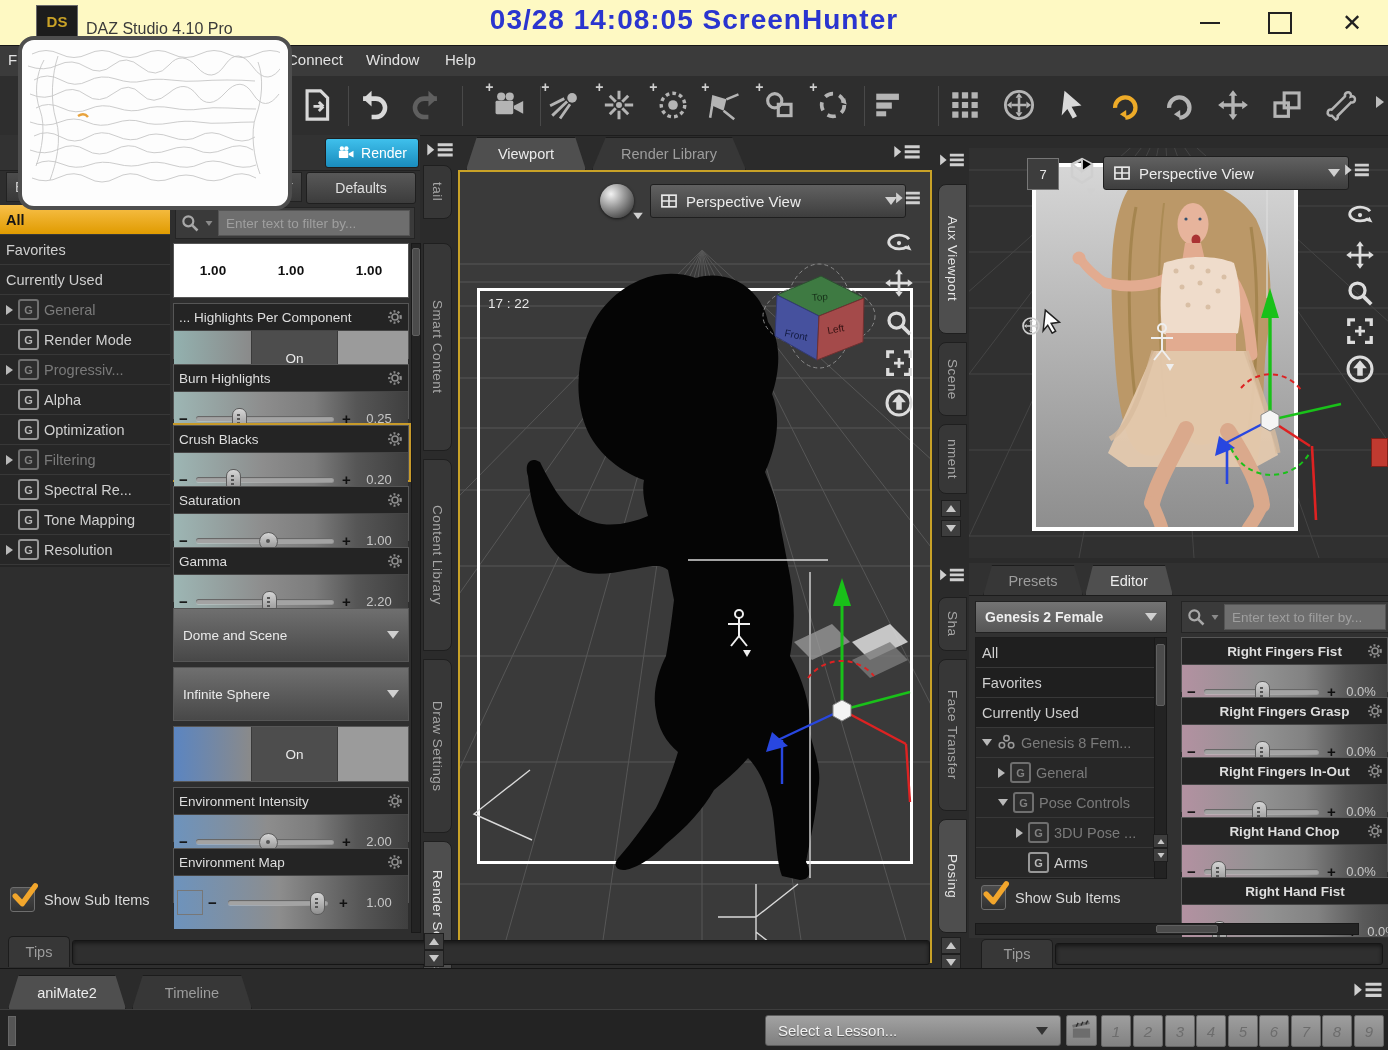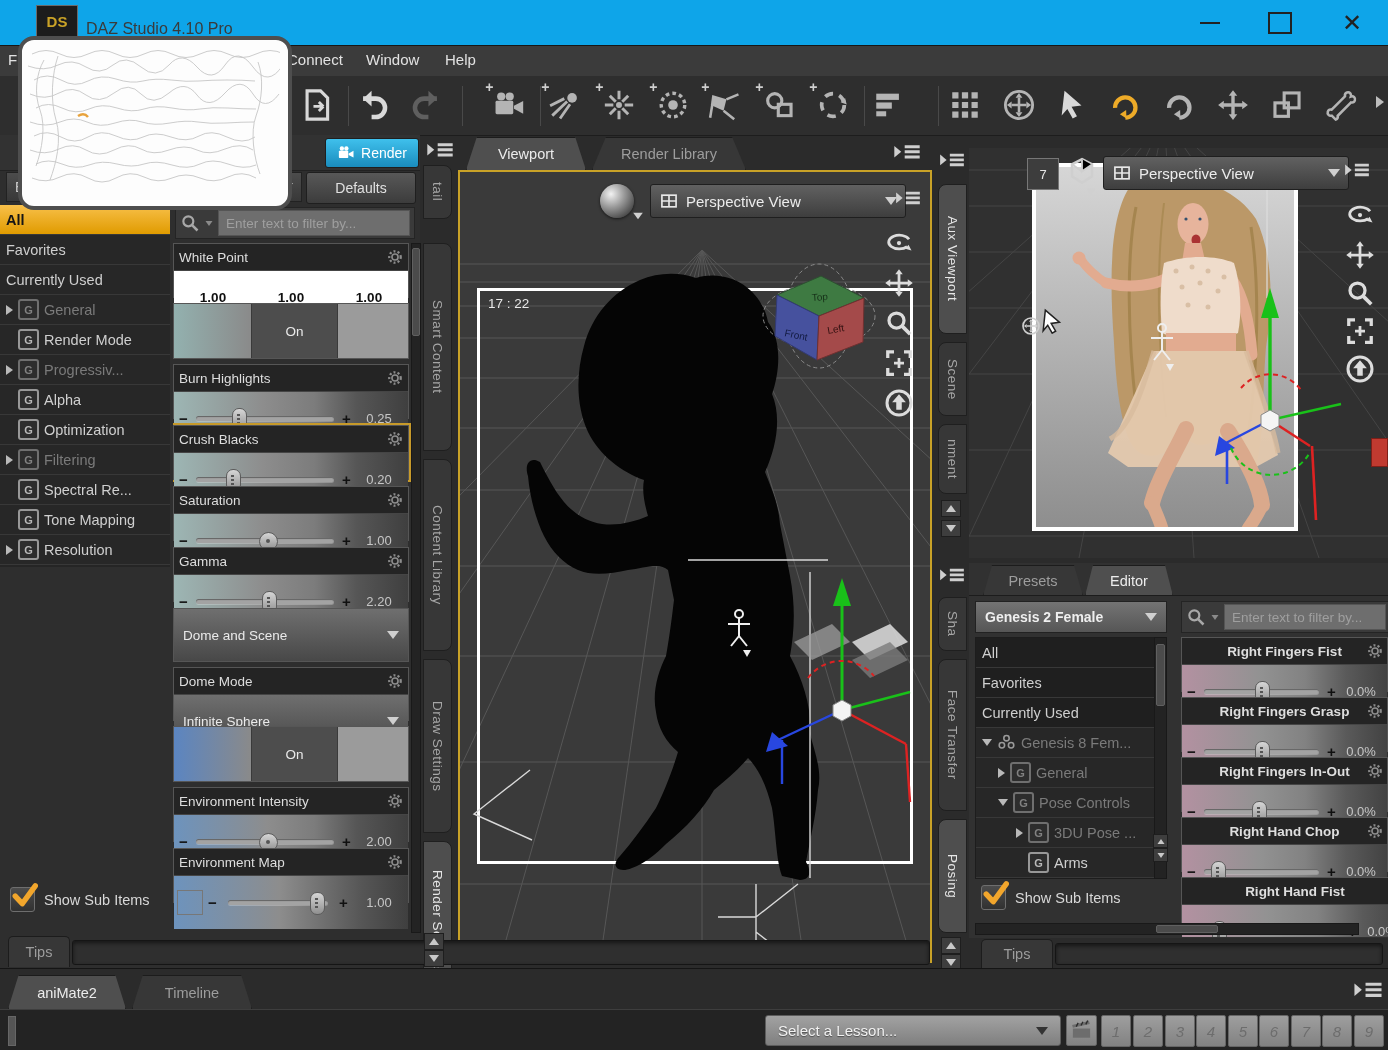--- a/index.html
+++ b/index.html
@@ -1,21 +1,21 @@
 <!DOCTYPE html>
 <html><head>
 <meta charset="utf-8">
 <style>
   html,body{margin:0;padding:0;}
   body{width:1388px;height:1050px;position:relative;overflow:hidden;background:#2b2b2b;
        font-family:"Liberation Sans","DejaVu Sans",sans-serif;-webkit-font-smoothing:antialiased;}
   .abs{position:absolute;}
   svg.ic{display:block;width:100%;height:100%;}
   
-  .titlebar{position:absolute;left:0;top:0;width:1388px;height:57px;background:#0ea5e9;}
+  .titlebar{position:absolute;left:0;top:0;width:1388px;height:57px;background:#fef9c3;}
   .ds-logo{position:absolute;left:36px;top:5px;width:40px;height:31px;background:#1c1c1c;border:1px solid #6a6a6a;
            color:#c9a227;font-weight:bold;font-size:15px;display:flex;align-items:center;justify-content:center;}
   .app-title{position:absolute;left:86px;top:20px;color:#3a3a3a;font-size:16px;white-space:nowrap;}
   .clock{position:absolute;left:0;top:4px;width:1388px;text-align:center;color:#2a35cf;font-size:28px;font-weight:bold;letter-spacing:1px;}
   .win-btn{position:absolute;top:10px;width:36px;height:26px;display:flex;align-items:center;justify-content:center;}
   .wb-min{left:1192px;} .wb-min i{display:block;width:20px;height:0;border-top:2px solid #222;}
   .wb-max{left:1262px;} .wb-max i{display:block;width:20px;height:18px;border:2px solid #222;}
   .wb-cls{left:1334px;font-size:24px;color:#222;font-weight:300;}
   
   .menubar{position:absolute;left:0;top:45px;width:1388px;height:30px;background:#3b3b3b;border-top:1px solid #171717;border-bottom:1px solid #222;}
@@ -235,20 +235,21 @@
       <path d="M12 2.5v9.8l8-5.4M12 12.3L4 6.7" stroke="currentColor" stroke-width="1.5"></path>
     </symbol>
   <symbol id="i-cursor" viewBox="0 0 24 24">
       <path d="M4 2l13 11.2-7.6 1 4.1 7.2-3.2 1.8-4.1-7.3L2 21z" fill="#fff" stroke="#222" stroke-width="1.4"></path>
     </symbol>
 </svg>
 
 <div class="titlebar">
   <div class="ds-logo">DS</div>
   <div class="app-title">DAZ Studio 4.10 Pro</div>
+  <div class="clock">03/28  14:08:05  ScreenHunter</div>
   <div class="win-btn wb-min">
       <i></i>
     </div>
   <div class="win-btn wb-max">
       <i></i>
     </div>
   <div class="win-btn wb-cls">✕</div>
 </div>
 
 <div class="menubar">
@@ -425,36 +426,36 @@
         <svg class="ic">
           <use href="#i-mag"></use>
         </svg>
       </span>
     <span class="tri-d" style="border-top-color:#8a8a8a;transform:scale(.7)"></span>
     <input placeholder="Enter text to filter by..." style="">
   </div>
 
   <div class="abs" style="left:173px;top:108px;width:240px;height:688px;overflow:hidden">
     <div class="card" style="top:0;height:55px">
+      <div class="ctl white-row">
+        <span>1.00</span>
+        <span>1.00</span>
+        <span>1.00</span>
+      </div>
+    </div>
+    <div class="card" style="top:60px;height:56px">
       <div class="card-h">
-          <span>White Point</span>
+          <span>... Highlights Per Component</span>
           <span class="sp"></span>
           <span class="gear">
             <svg class="ic">
               <use href="#i-gear"></use>
             </svg>
           </span>
         </div>
-      <div class="ctl white-row">
-        <span>1.00</span>
-        <span>1.00</span>
-        <span>1.00</span>
-      </div>
-    </div>
-    <div class="card" style="top:60px;height:56px">
       <div class="ctl toggle">
           <span class="tg-a"></span>
           <span class="tg-b">On</span>
           <span class="tg-c"></span>
         </div>
     </div>
     <div class="card" style="top:121px;height:55px">
       <div class="card-h">
           <span>Burn Highlights</span>
           <span class="sp"></span>
@@ -531,29 +532,20 @@
         </div>
     </div>
     <div class="card" style="top:365px;height:54px">
       <div class="ctl ddrow">
           <span>Dome and Scene</span>
           <span class="sp"></span>
           <span class="caret"></span>
         </div>
     </div>
     <div class="card" style="top:424px;height:54px">
-      <div class="card-h">
-          <span>Dome Mode</span>
-          <span class="sp"></span>
-          <span class="gear">
-            <svg class="ic">
-              <use href="#i-gear"></use>
-            </svg>
-          </span>
-        </div>
       <div class="ctl ddrow">
           <span>Infinite Sphere</span>
           <span class="sp"></span>
           <span class="caret"></span>
         </div>
     </div>
     <div class="card" style="top:483px;height:56px">
       <div class="ctl toggle blue">
           <span class="tg-a"></span>
           <span class="tg-b">On</span>

